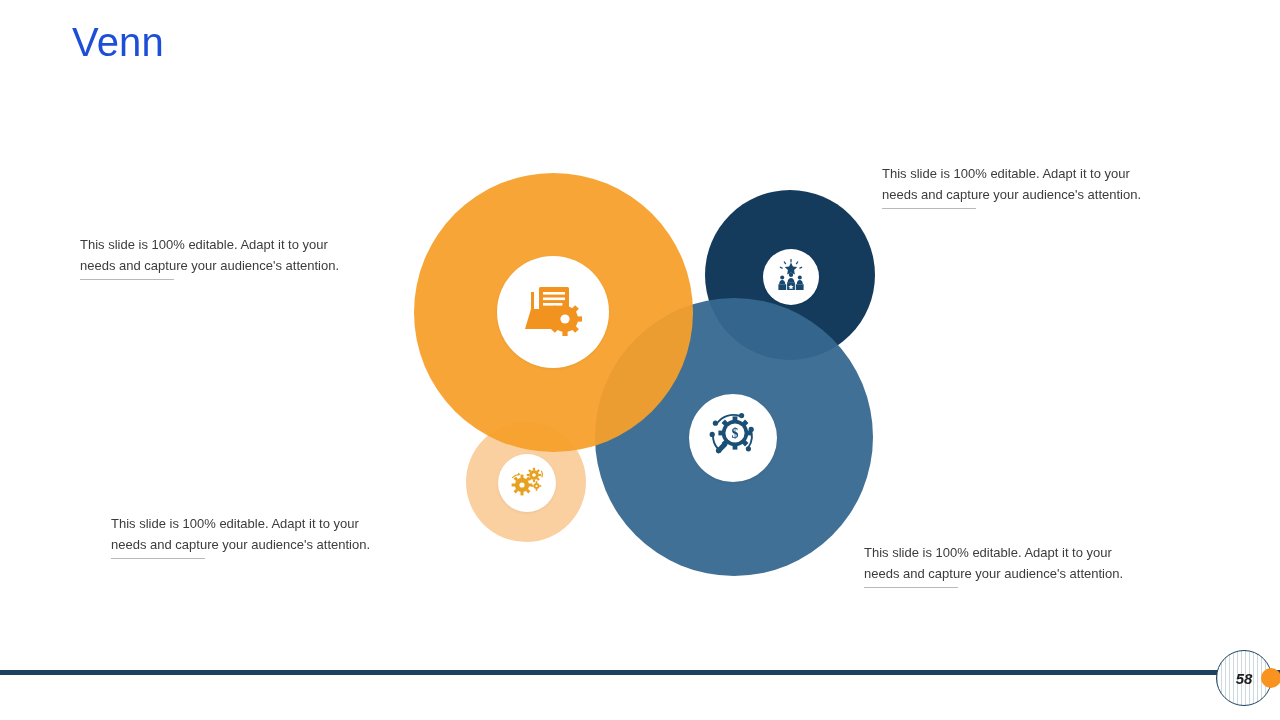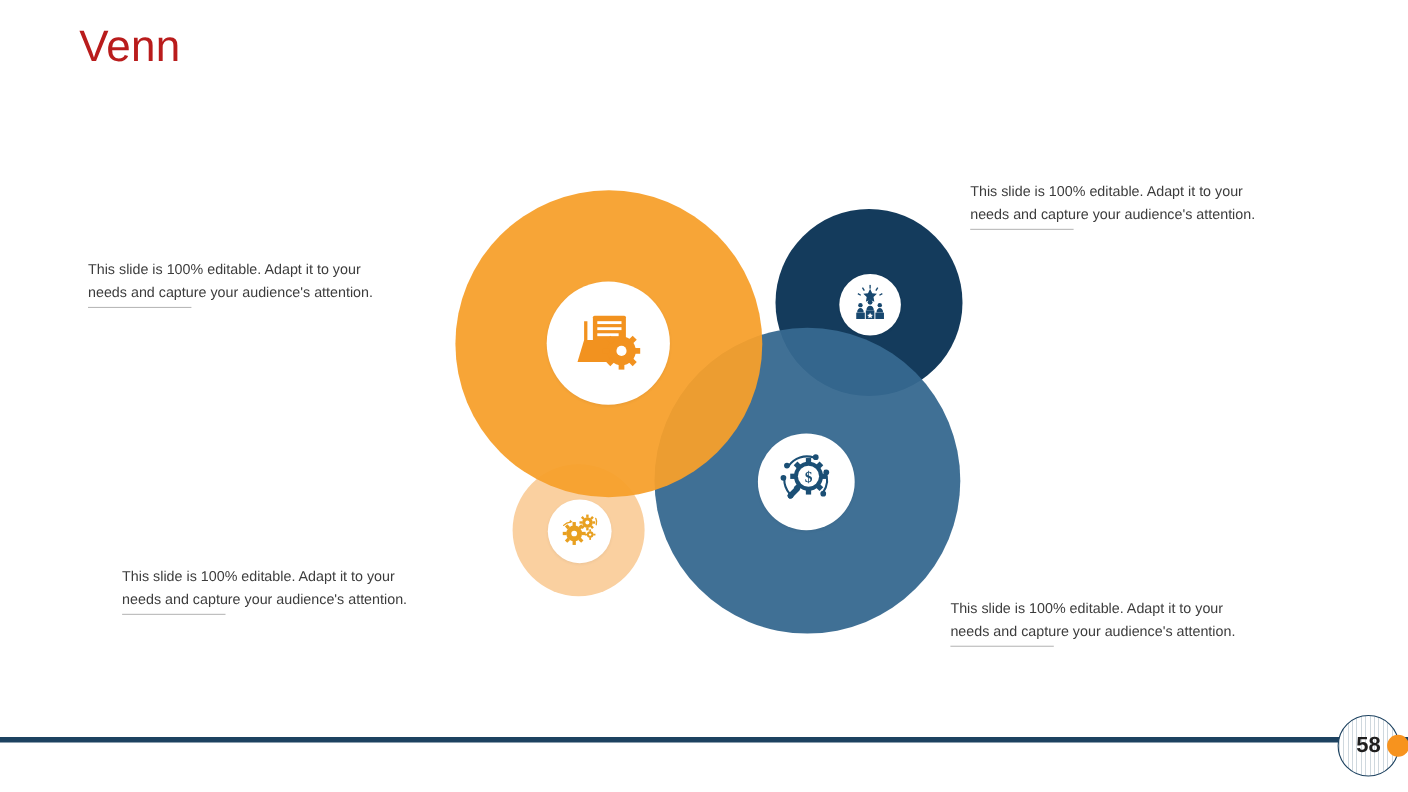--- a/index.html
+++ b/index.html
@@ -16,21 +16,21 @@
     -webkit-font-smoothing: antialiased;
   }
 
   
   .slide-title {
     position: absolute;
     left: 72px;
     top: 18px;
     font-size: 40px;
     font-weight: 300;
-    color: #b91c1c;
+    color: #1d4ed8;
     letter-spacing: 0.2px;
     line-height: 1.2;
     white-space: nowrap;
   }
 
   
   .venn-stage {
     position: absolute;
     left: 0;
     top: 0;
@@ -147,23 +147,24 @@
         #cfd8de 0px, #cfd8de 1px,
         #ffffff 1px, #ffffff 4px);
     overflow: hidden;
   }
   .page-badge-num {
     position: absolute;
     inset: 0;
     display: flex;
     align-items: center;
     justify-content: center;
-    font-size: 20px;
+    font-size: 15px;
     font-weight: 700;
     color: #1e1e1e;
+    font-style: italic;
   }
   .page-badge-dot {
     position: absolute;
     right: -9px;
     top: 18px;
     width: 20px;
     height: 20px;
     border-radius: 50%;
     background: #f7931e;
   }

